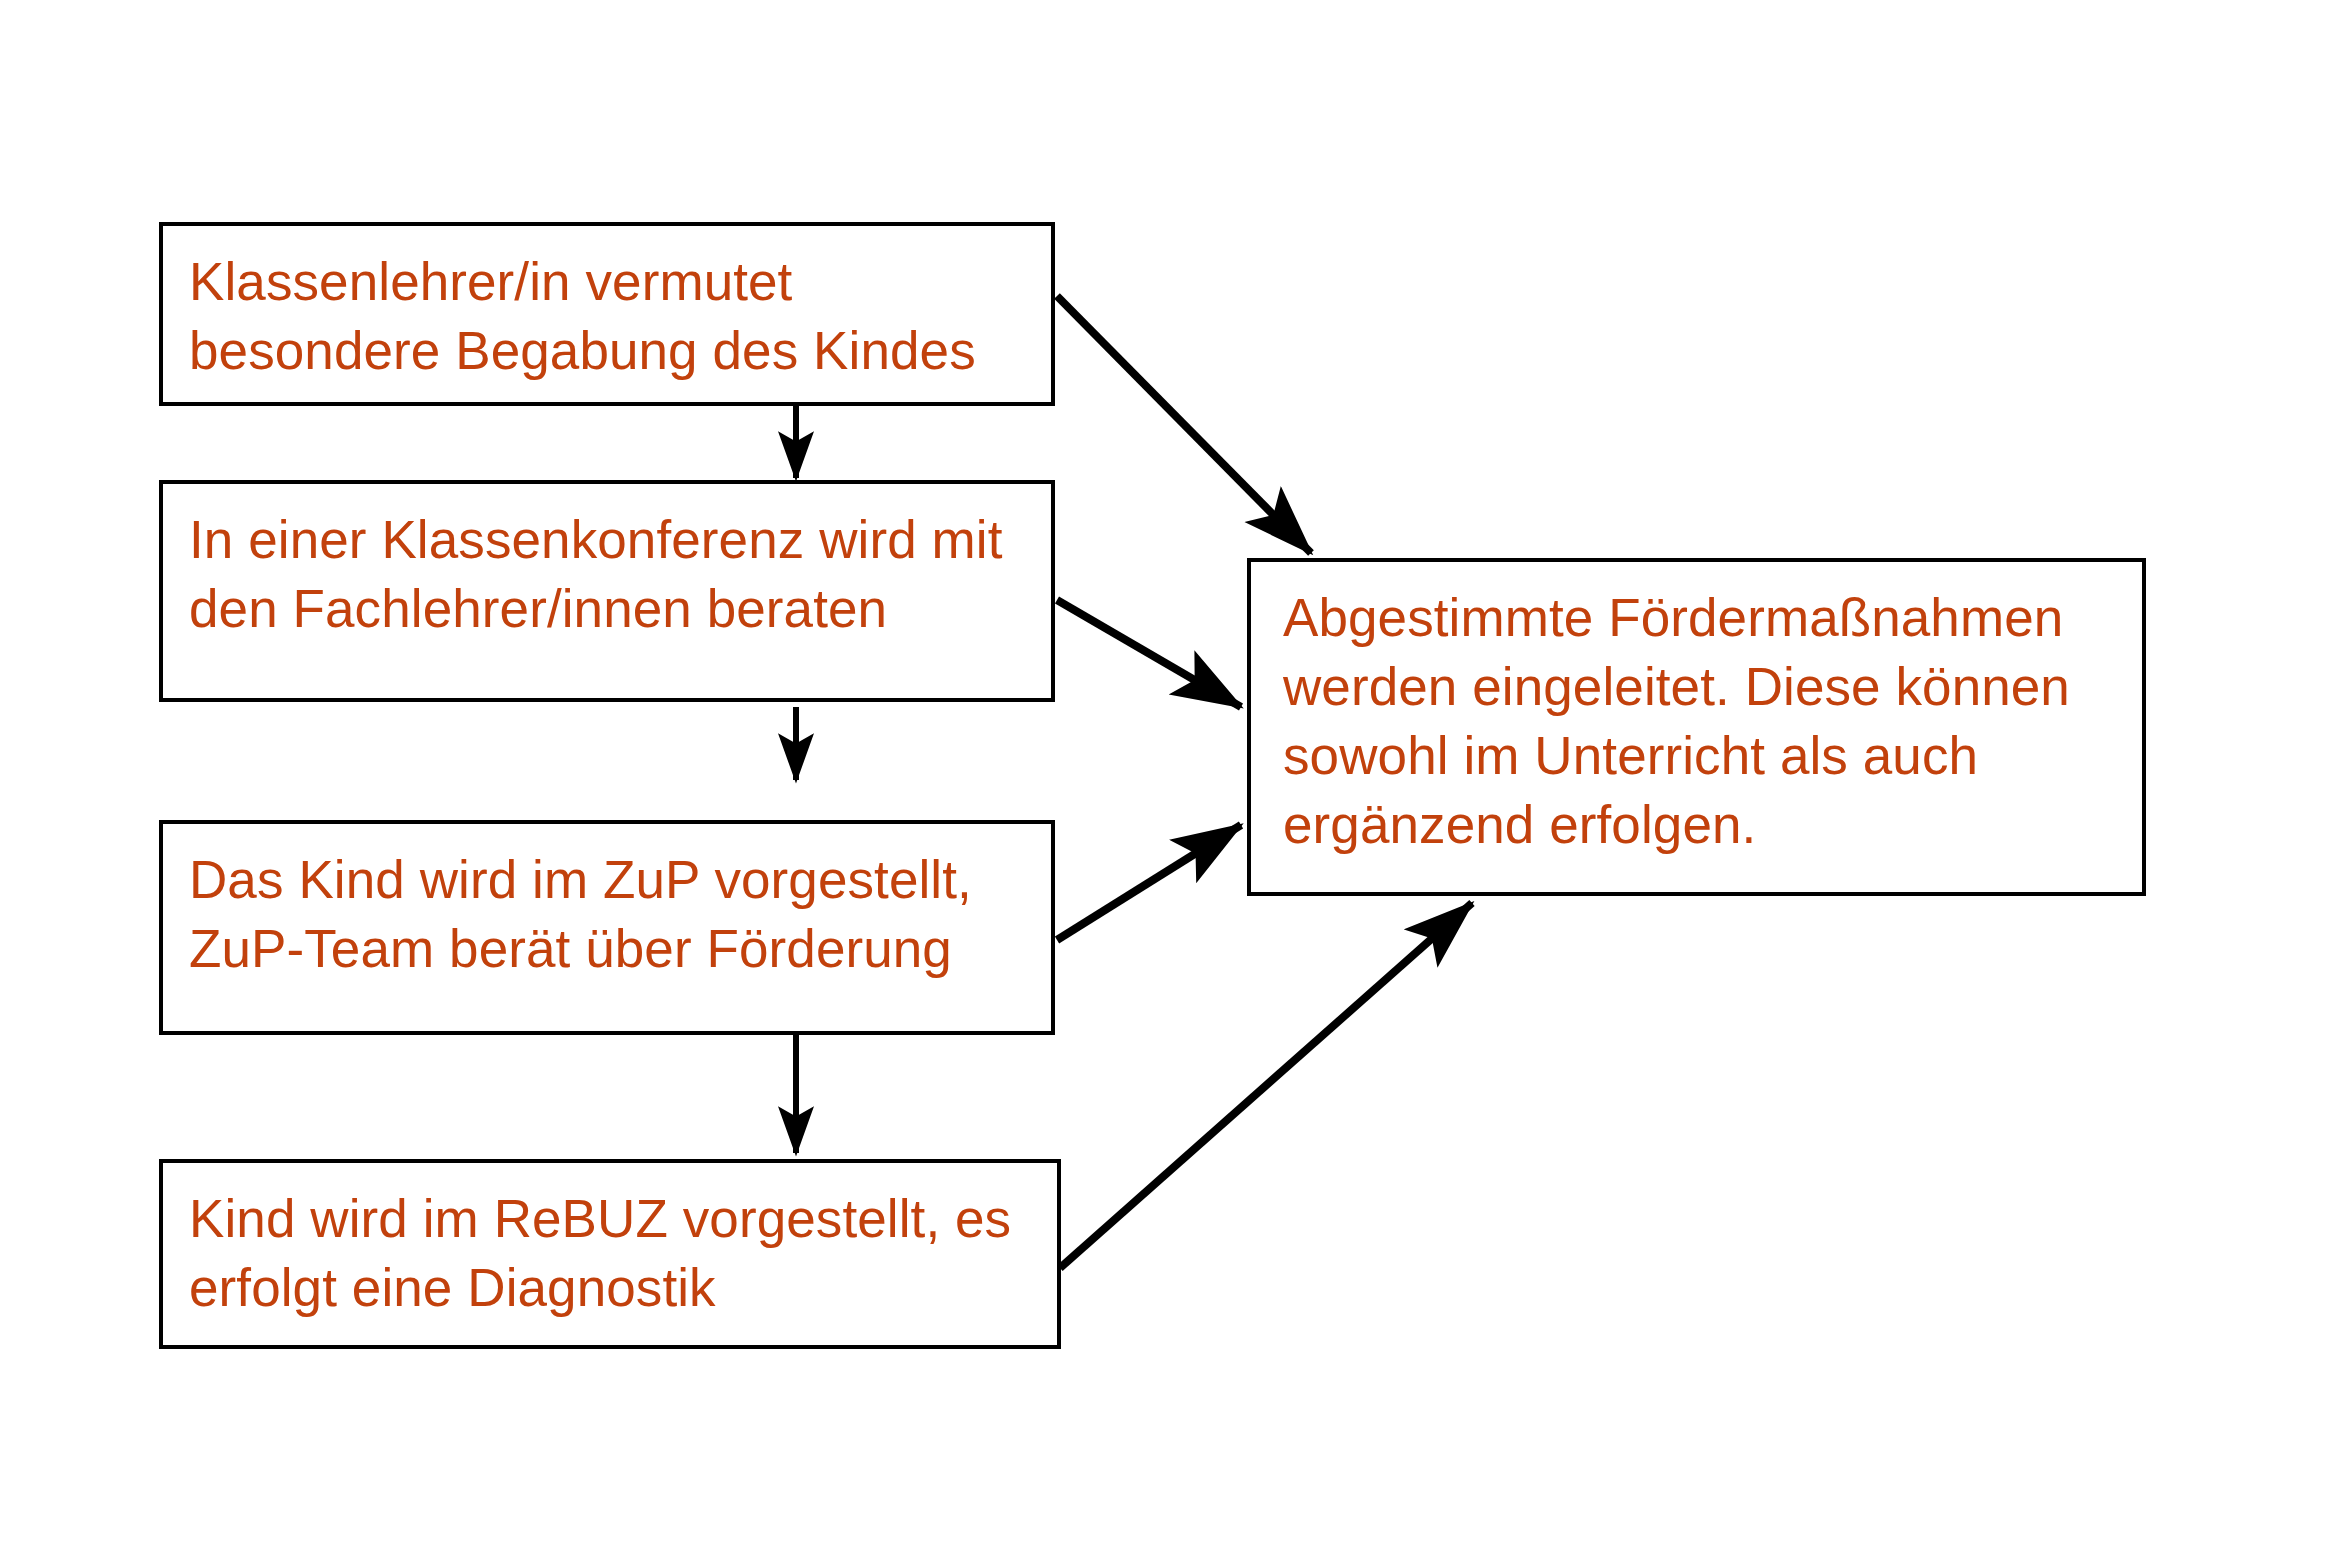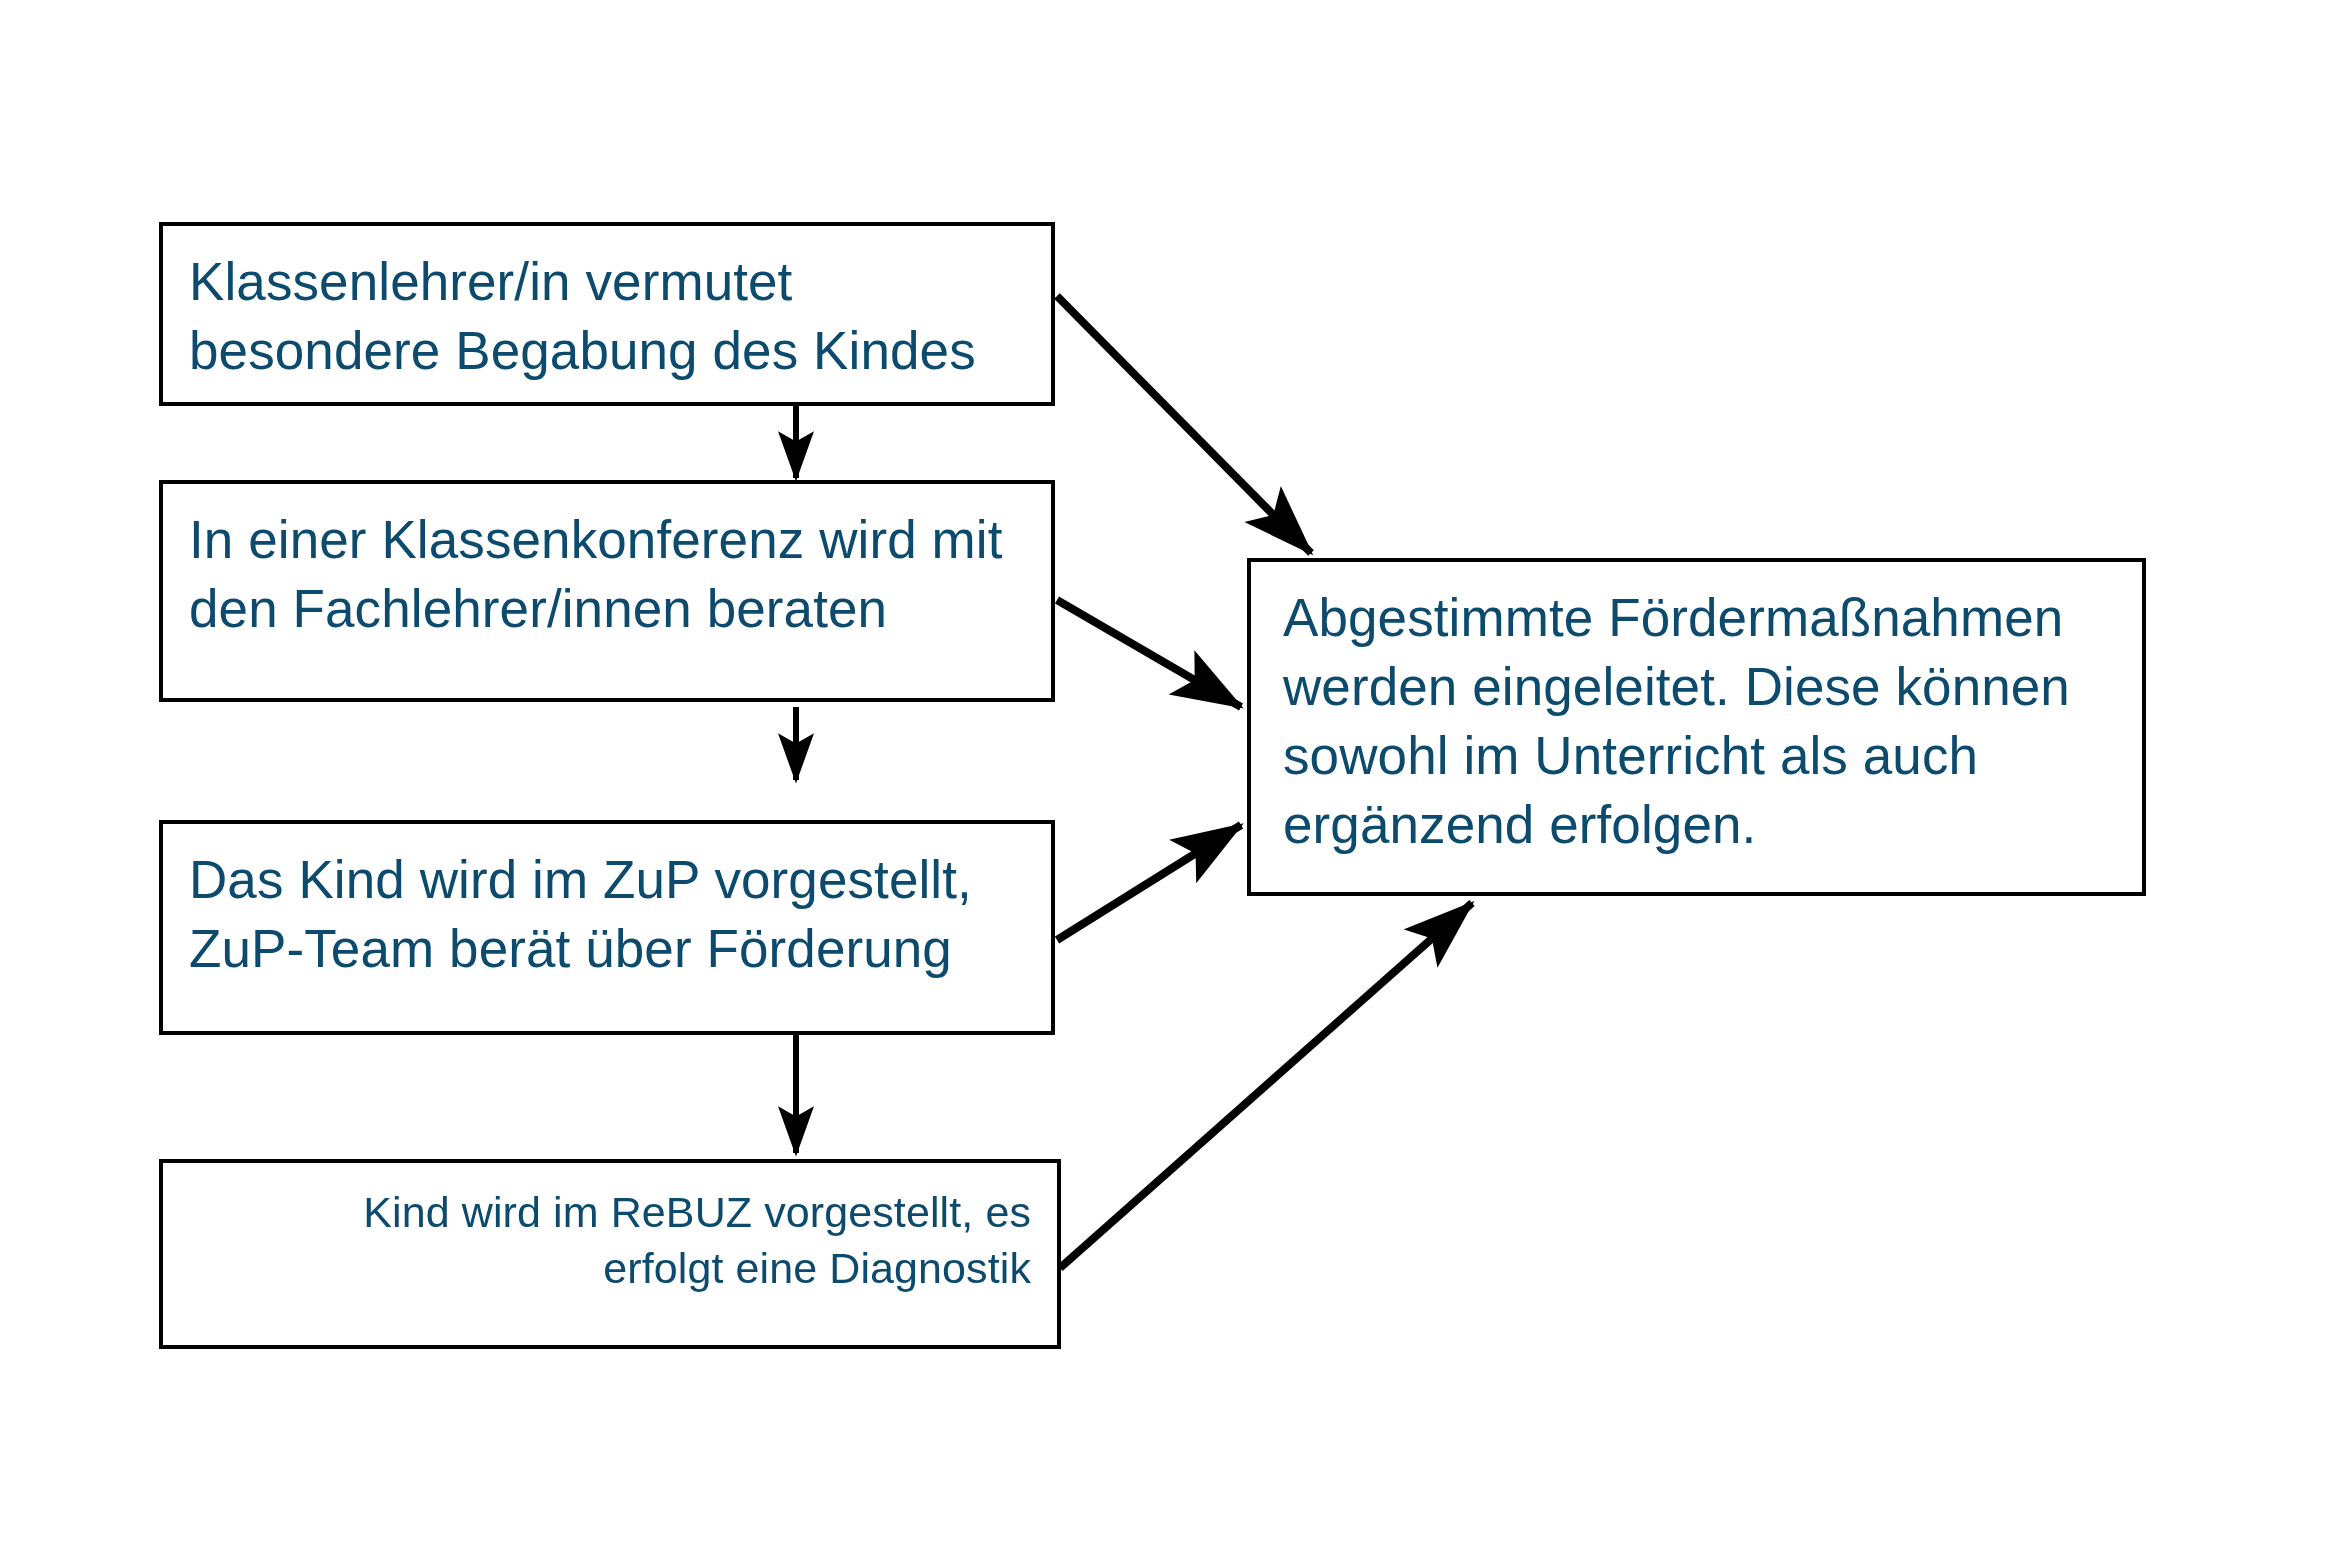--- a/index.html
+++ b/index.html
@@ -32,25 +32,24 @@
     box-sizing: border-box;
     border: 4px solid #000000;
     background: #ffffff;
     padding: 22px 26px 0 26px;
   }
   .node-text {
     font-size: 53px;
     line-height: 1.30;
     white-space: pre-line;
     letter-spacing: 0.1px;
-    color: #0c4a6e;
+    color: #c2410c;
   }
   .node-text.small-tail {
-    font-size: 43px;
-    text-align: right;
+    font-size: 53px;
   }
   
   #node-teacher   { left: 159px; top: 222px;  width: 896px; height: 184px; }
   #node-conf      { left: 159px; top: 472px;  width: 896px; height: 222px; margin-top: 8px; }
   #node-zup       { left: 159px; top: 820px;  width: 896px; height: 215px; }
   #node-rebuz     { left: 159px; top: 1159px; width: 902px; height: 190px; }
   #node-measures  { left: 1247px; top: 558px; width: 899px; height: 338px; padding-top: 22px; padding-left: 32px; }
 </style>
 </head>
 <body>

